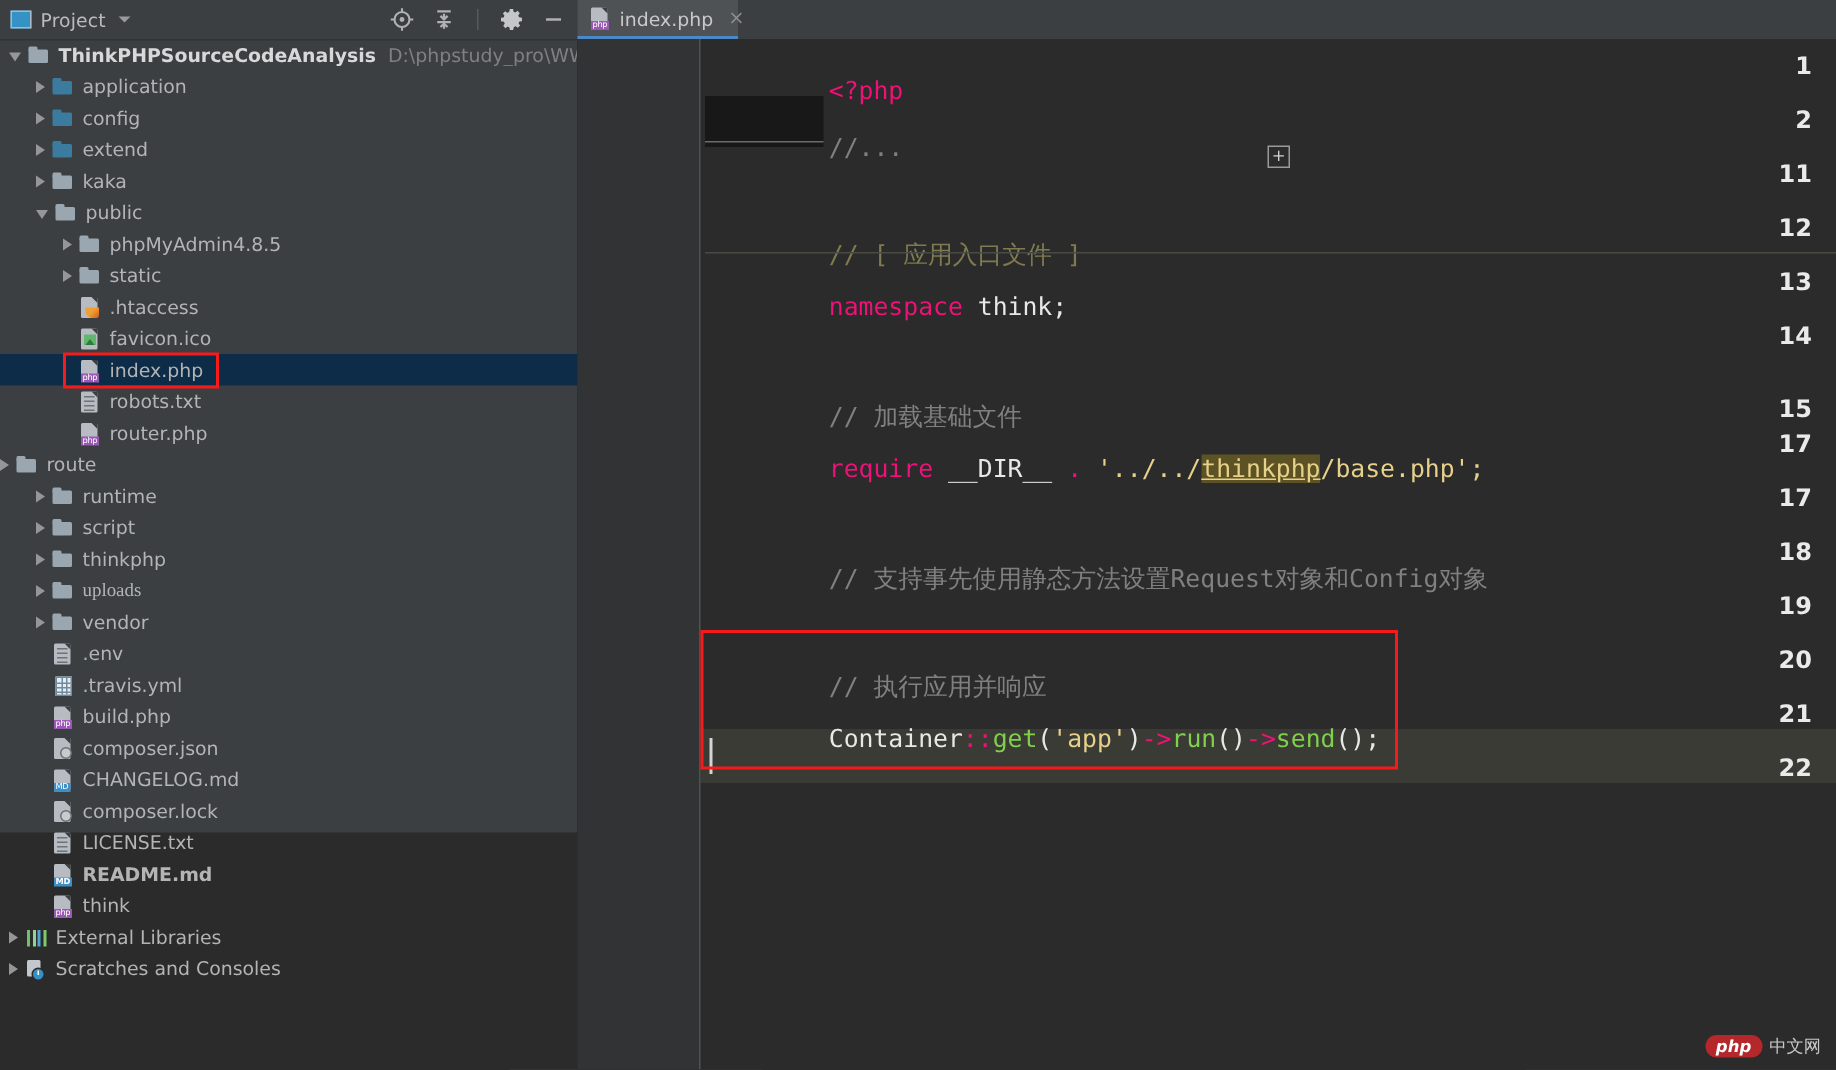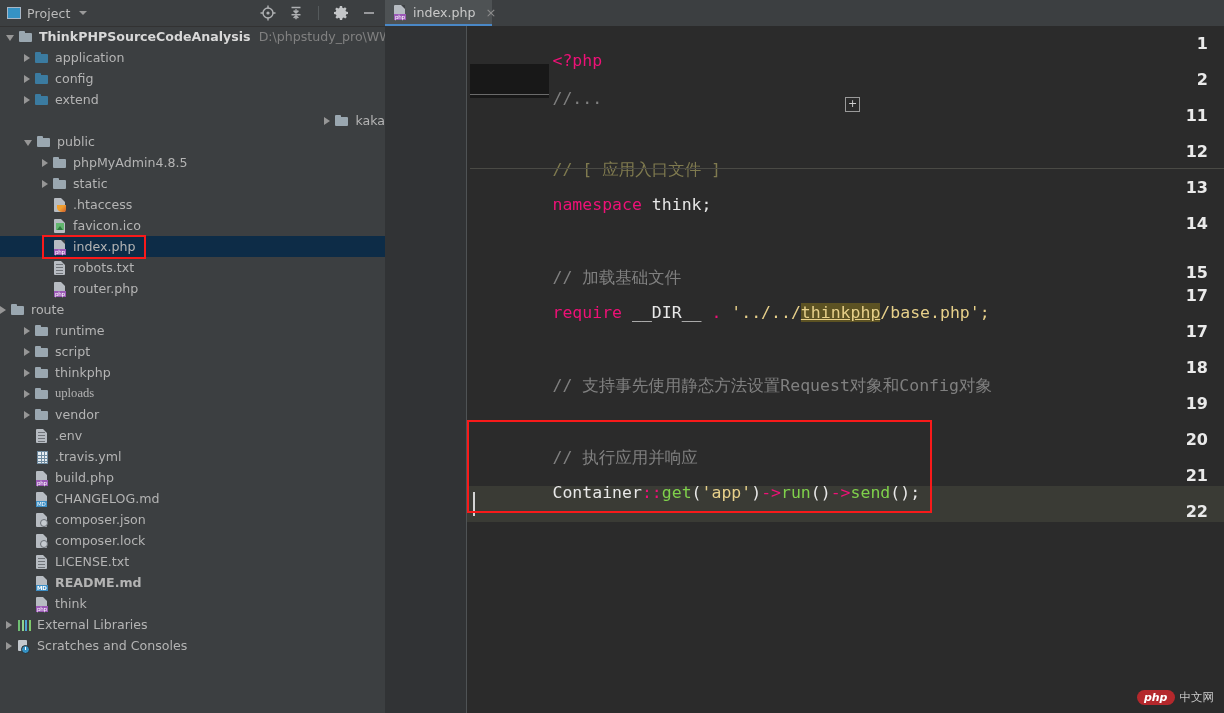--- a/index.html
+++ b/index.html
@@ -11,21 +11,21 @@
     position: relative;
     width: 1224px; height: 713px;
     overflow: hidden;
     background: #2b2b2b;
     -webkit-font-smoothing: antialiased;
   }
 
   
   #sidebar {
     position: absolute; left: 0; top: 0;
-    width: 385px; height: 713px;
+    width: 385px; height: 555px;
     background: #3c3f41;
     box-sizing: border-box;
   }
   #panel-header {
     position: relative;
     height: 26px;
     background: #3c3f41;
     display: flex; align-items: center;
     border-bottom: 1px solid #323232;
   }
@@ -366,21 +366,21 @@
         <div class="row" style="padding-left: 24px;">
           <span class="arrow"></span>
           <span class="icon ico-folder blue"></span>
           <span class="label">config</span>
         </div>
         <div class="row" style="padding-left: 24px;">
           <span class="arrow"></span>
           <span class="icon ico-folder blue"></span>
           <span class="label">extend</span>
         </div>
-        <div class="row" style="padding-left: 24px; justify-content: flex-end;">
+        <div class="row" style="padding-left: 24px;">
           <span class="arrow"></span>
           <span class="icon ico-folder"></span>
           <span class="label">kaka</span>
         </div>
         <div class="row" style="padding-left: 24px;">
           <span class="arrow open"></span>
           <span class="icon ico-folder"></span>
           <span class="label">public</span>
         </div>
         <div class="row" style="padding-left: 42px;">
@@ -491,33 +491,33 @@
         <div class="row" style="padding-left: 24px;">
           <span class="arrow blank"></span>
           <span class="icon">
             <span class="sheet fold"></span>
             <span class="badge php">php</span>
           </span>
           <span class="label">build.php</span>
         </div>
         <div class="row" style="padding-left: 24px;">
           <span class="arrow blank"></span>
+          <span class="icon ico-json">
+            <span class="sheet fold"></span>
+            <span class="gear"></span>
+          </span>
+          <span class="label">composer.json</span>
+        </div>
+        <div class="row" style="padding-left: 24px;">
+          <span class="arrow blank"></span>
           <span class="icon">
             <span class="sheet fold"></span>
             <span class="badge md">MD</span>
           </span>
           <span class="label">CHANGELOG.md</span>
-        </div>
-        <div class="row" style="padding-left: 24px;">
-          <span class="arrow blank"></span>
-          <span class="icon ico-json">
-            <span class="sheet fold"></span>
-            <span class="gear"></span>
-          </span>
-          <span class="label">composer.json</span>
         </div>
         <div class="row" style="padding-left: 24px;">
           <span class="arrow blank"></span>
           <span class="icon ico-json">
             <span class="sheet fold"></span>
             <span class="gear"></span>
           </span>
           <span class="label">composer.lock</span>
         </div>
         <div class="row" style="padding-left: 24px;">

